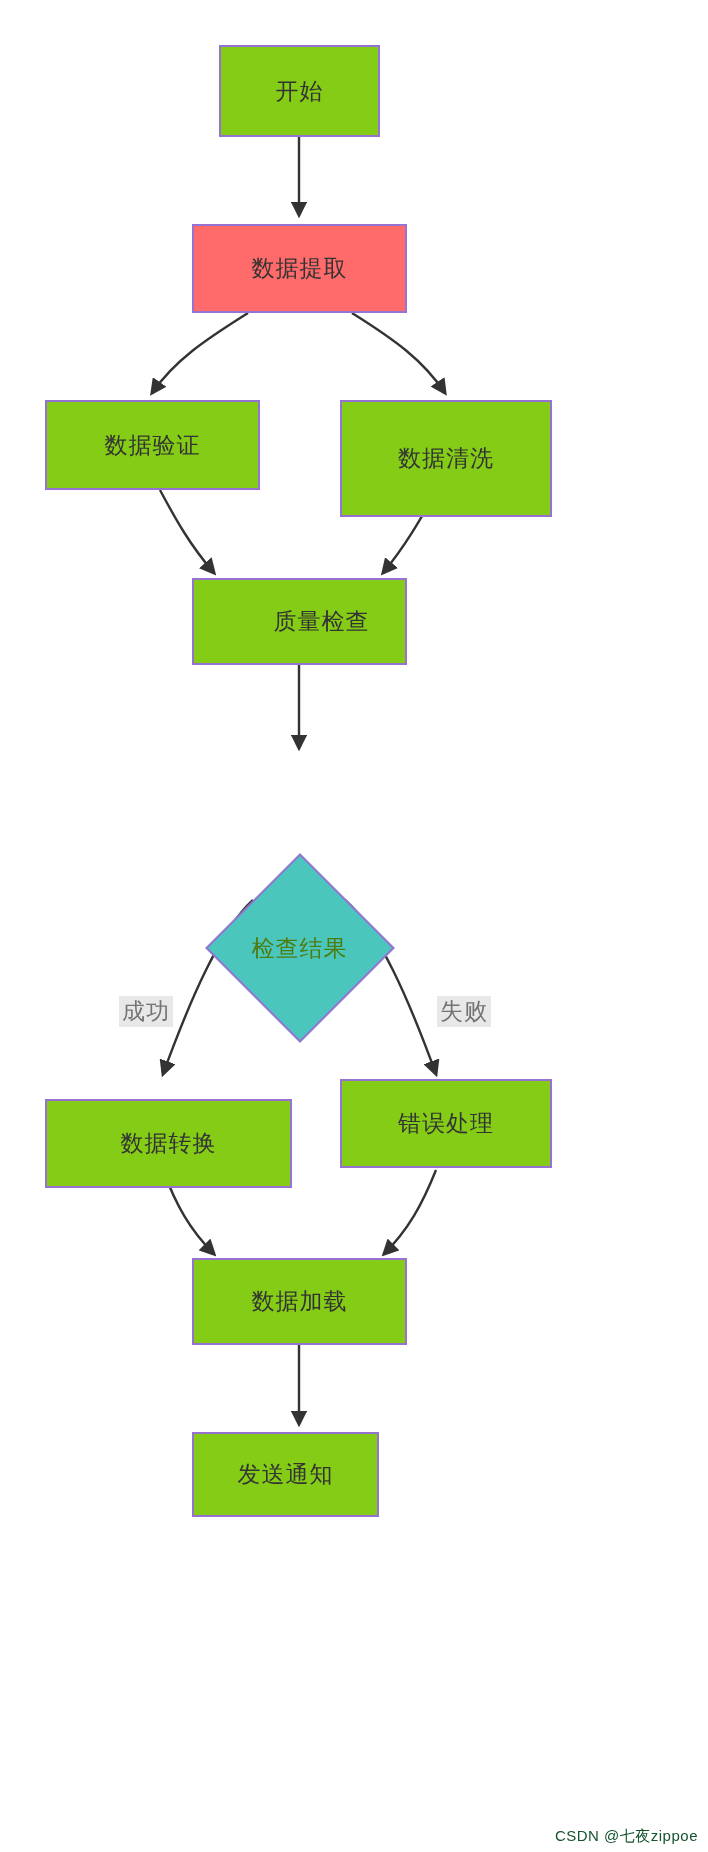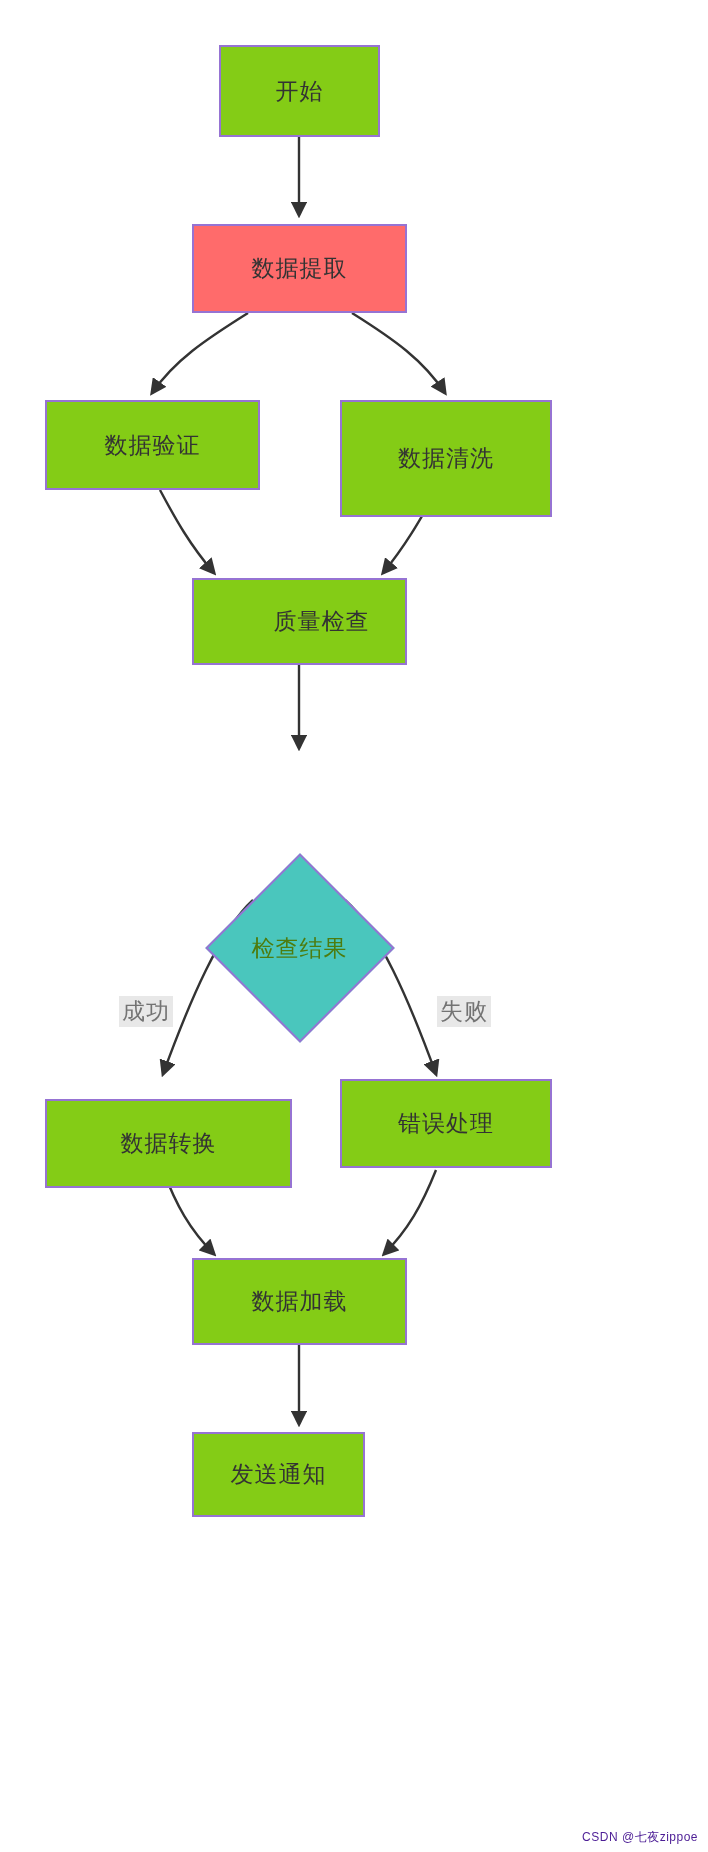--- a/index.html
+++ b/index.html
@@ -76,22 +76,22 @@
     letter-spacing: 1px;
     line-height: 1.25;
     padding: 1px 3px;
     white-space: nowrap;
     z-index: 4;
   }
   .watermark {
     position: absolute;
     right: 10px;
     bottom: 6px;
-    color: #4c1d95;
-    font-size: 12px;
+    color: #14532d;
+    font-size: 15px;
     letter-spacing: 0.5px;
     z-index: 5;
     white-space: nowrap;
   }
 </style>
 </head>
 <body>
 
 <div id="canvas">
 
@@ -154,19 +154,19 @@
   </div>
 
   <div class="node process" style="left:340px; top:1079px; width:212px; height:89px;">
     <span>错误处理</span>
   </div>
 
   <div class="node process" style="left:192px; top:1258px; width:215px; height:87px;">
     <span>数据加载</span>
   </div>
 
-  <div class="node process" style="left:192px; top:1432px; width:173px; height:85px;">
+  <div class="node process" style="left:192px; top:1432px; width:187px; height:85px;">
     <span>发送通知</span>
   </div>
 
   <div class="watermark">CSDN @七夜zippoe</div>
 
 </div>
 
 </body></html>

